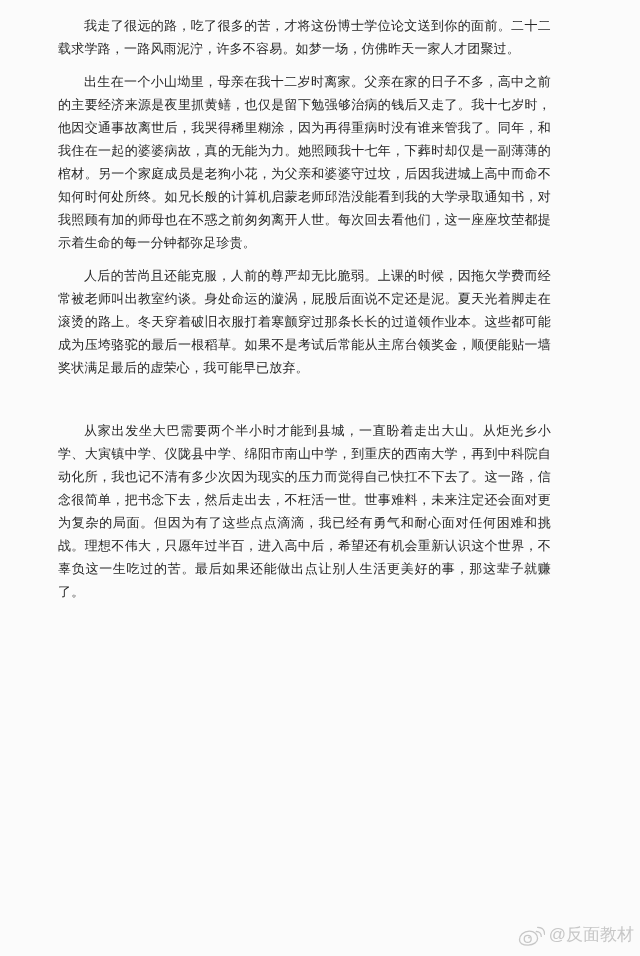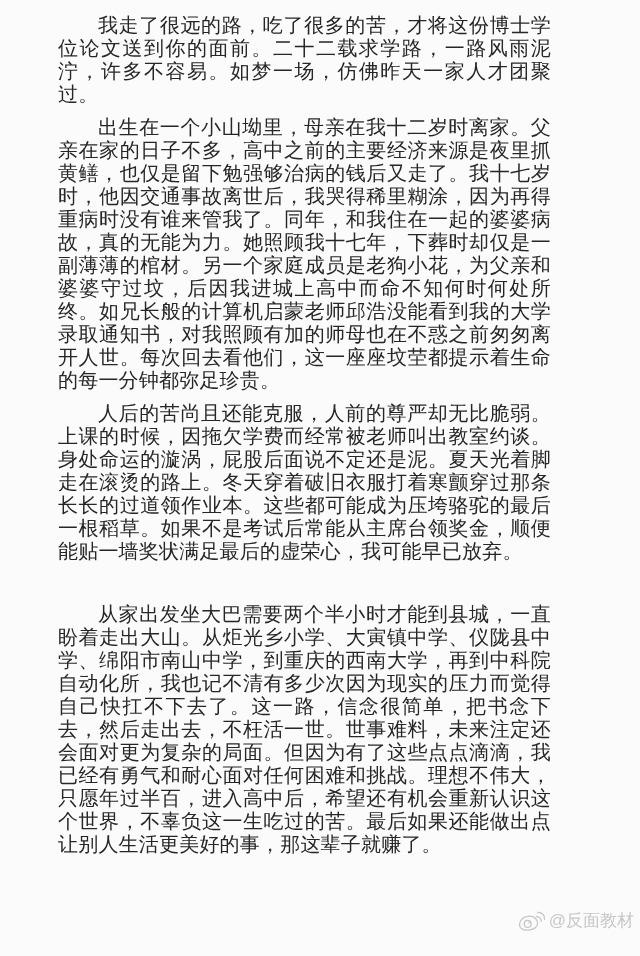--- a/index.html
+++ b/index.html
@@ -25,37 +25,37 @@
     text-align: center;
     font-family: "Liberation Sans", "DejaVu Sans", sans-serif;
     font-size: 21px;
     font-weight: bold;
     color: #1c1c1c;
     line-height: 28px;
     margin: 0 0 9px 0;
     letter-spacing: 2px;
   }
   .para {
-    font-size: 20px;
+    font-size: 13px;
     line-height: 23px;
     color: #262626;
     text-align: justify;
     text-indent: 2em;
     margin: 0 13px 10px 0;
     letter-spacing: 0.2px;
   }
   .para.gap-before {
     margin-top: 40px;
   }
   .watermark {
     position: absolute;
     right: 6px;
-    bottom: 23px;
+    bottom: 9px;
     display: flex;
-    align-items: center;
+    align-items: flex-end;
     gap: 4px;
     color: #c7c7c7;
     font-family: "Liberation Sans", "DejaVu Sans", sans-serif;
     font-size: 17px;
     line-height: 24px;
     user-select: none;
   }
   .watermark .wm-icon {
     display: inline-block;
     width: 28px;

